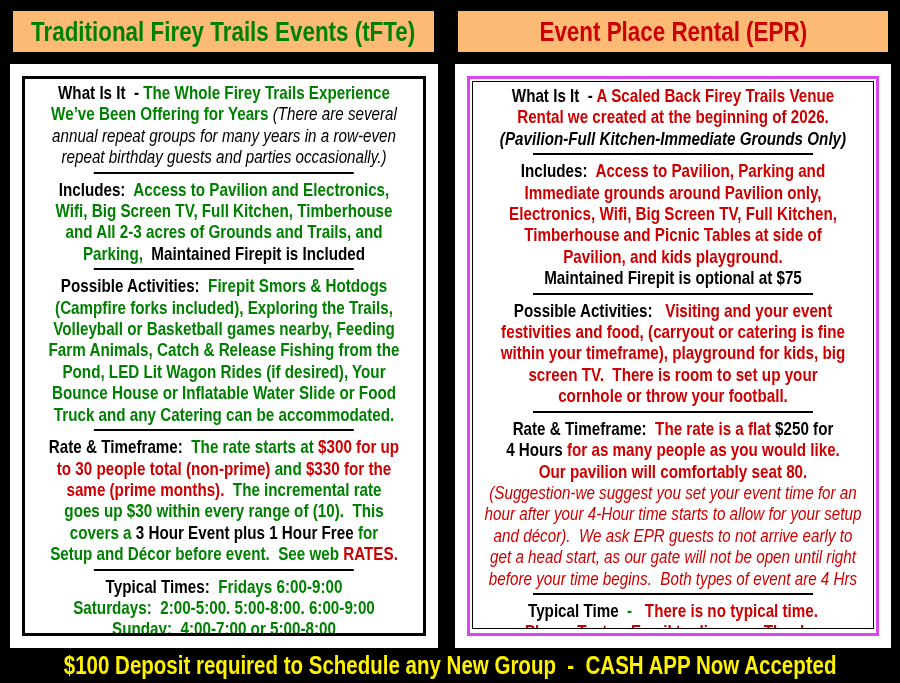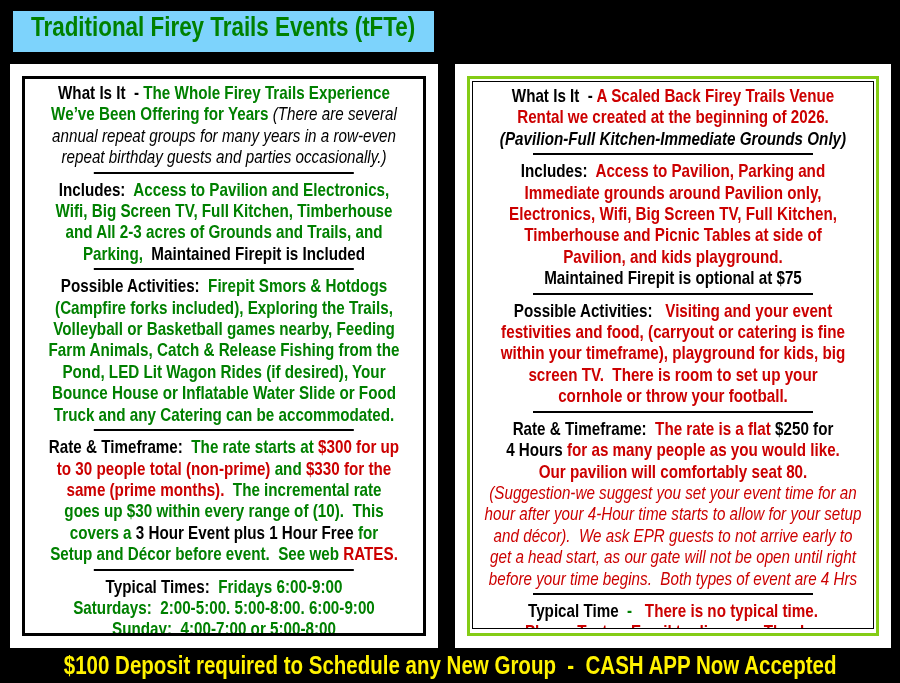--- a/index.html
+++ b/index.html
@@ -1,33 +1,33 @@
 <!DOCTYPE html>
 <html><head>
 <meta charset="utf-8">
 <style>
   html,body{margin:0;padding:0;background:#000;}
   .page{position:relative;width:900px;height:683px;background:#000;overflow:hidden;
         font-family:"Liberation Sans","DejaVu Sans",sans-serif;}
 
   
-  .banner{position:absolute;top:8px;height:47px;background:#7dd3fc;border:3px solid #000;
-          box-sizing:border-box;display:flex;align-items:flex-start;justify-content:center;}
+  .banner{position:absolute;top:8px;height:47px;background:#fdba74;border:3px solid #000;
+          box-sizing:border-box;display:flex;align-items:center;justify-content:center;}
   .banner-left{left:10px;width:427px;}
   .banner-right{left:455px;width:436px;}
   .banner-txt{font-weight:bold;font-size:28px;white-space:nowrap;transform:scaleX(0.8);}
   .banner-left .banner-txt{color:#008000;}
   .banner-right .banner-txt{color:#CC0000;}
 
   
   .panel{position:absolute;top:64px;background:#fff;box-sizing:border-box;padding:12px;}
   .panel-left{left:10px;width:428px;height:584px;}
   .panel-right{left:455px;width:436px;height:584px;}
   .frame-single{border:3px solid #000;width:100%;height:100%;box-sizing:border-box;overflow:hidden;}
-  .frame-outer{border:3px solid #84cc16;width:100%;height:100%;box-sizing:border-box;}
+  .frame-outer{border:3px solid #d946ef;width:100%;height:100%;box-sizing:border-box;}
   .frame-inner{border:1px solid #000;margin:2px;height:calc(100% - 6px);box-sizing:border-box;overflow:hidden;}
 
   
   .content{width:125%;transform:scaleX(0.8);transform-origin:0 0;
            padding:3px 4px;box-sizing:border-box;text-align:center;
            font-weight:bold;font-size:19px;line-height:21.4px;color:#000;}
   .para{white-space:pre-wrap;margin:0;}
   .sep{border-top:2px solid #000;height:0;margin:4px auto 5px;}
   .col-left .sep{width:325px;}
   .col-right .sep{width:350px;}
@@ -45,20 +45,23 @@
               display:flex;align-items:center;justify-content:center;}
   .footer-text{color:#FFF200;font-weight:bold;font-size:25px;white-space:nowrap;transform:scaleX(0.82);}
 </style>
 </head>
 <body>
 
 <div class="page">
 
   <div class="banner banner-left">
     <div class="banner-txt">Traditional Firey Trails Events (tFTe)</div>
+  </div>
+  <div class="banner banner-right">
+    <div class="banner-txt">Event Place Rental (EPR)</div>
   </div>
 
   <div class="panel panel-left">
     <div class="frame-single">
       <div class="content col-left">
         <div class="para"><span class="seg-k">What Is It  - </span><span class="seg-g">The Whole Firey Trails Experience
 We’ve Been Offering for Years </span><span class="seg-ki">(There are several
 annual repeat groups for many years in a row-even
 repeat birthday guests and parties occasionally.)</span></div>
         <div class="sep"></div>

